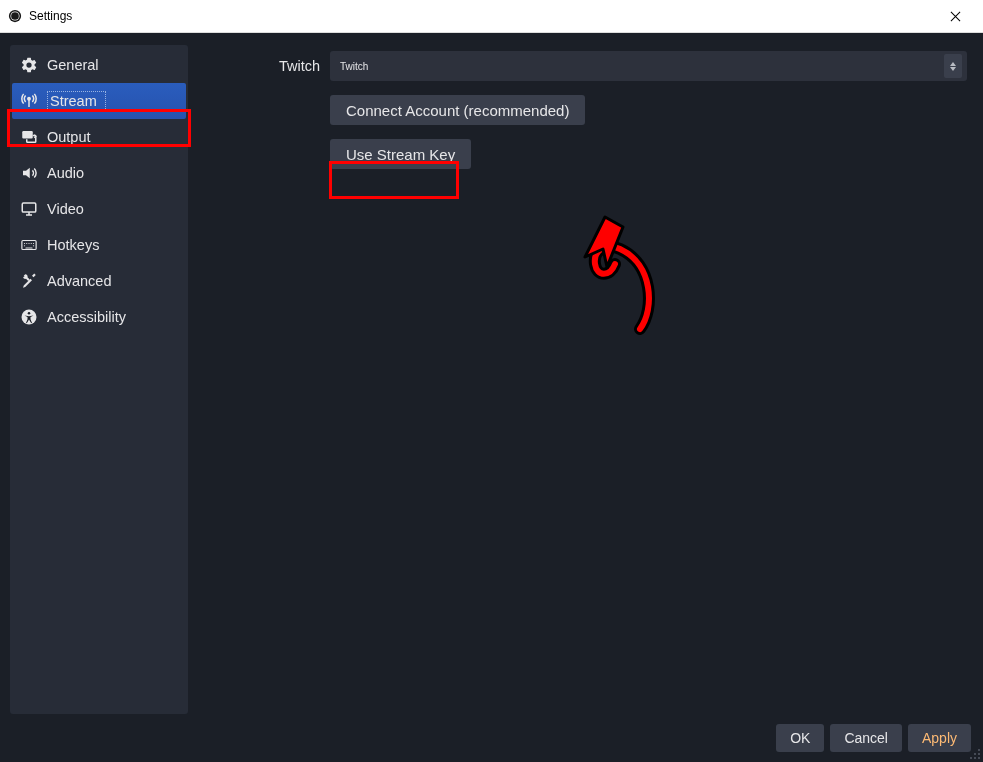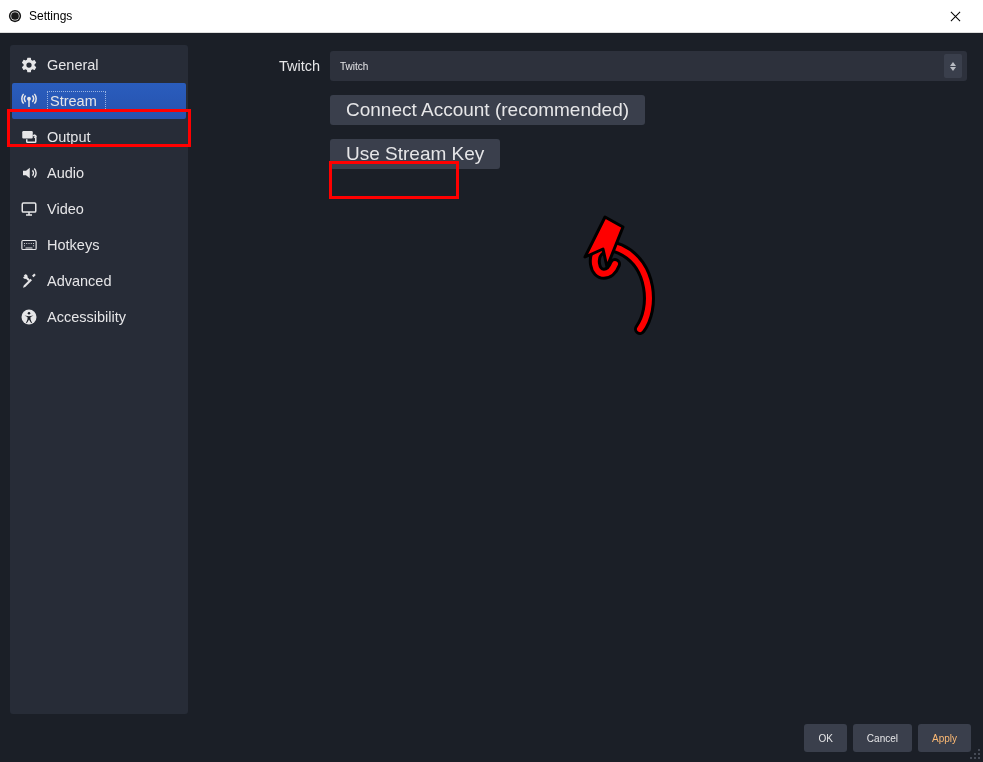--- a/index.html
+++ b/index.html
@@ -25,29 +25,29 @@
     .main-panel { flex: 1; padding: 0 0 0 0; position: relative; }
     .form-row { display: flex; align-items: center; margin-top: 6px; }
     .form-label { width: 132px; text-align: right; margin-right: 10px; font-size: 14.5px; color: #e6e6e8; }
     .service-select { flex: 1; height: 30px; background: #2d313c; border: none; border-radius: 3px; color: #e6e6e8; font-size: 10px; padding: 0 10px; display: flex; align-items: center; justify-content: space-between; margin-right: 6px; cursor: pointer; position: relative; }
     .select-stepper { width: 18px; height: 24px; background: #3a3f4c; border-radius: 2px; display: flex; flex-direction: column; align-items: center; justify-content: center; gap: 1px; margin-right: -5px; }
     .select-stepper .arr { width: 0; height: 0; border-left: 3px solid transparent; border-right: 3px solid transparent; }
     .select-stepper .up { border-bottom: 4px solid #b9bcc3; }
     .select-stepper .down { border-top: 4px solid #b9bcc3; }
     
     .btn-row { margin-left: 142px; margin-top: 14px; }
-    .btn { display: inline-flex; align-items: center; justify-content: center; height: 30px; padding: 0 16px; background: #3a3f4c; border: none; border-radius: 3px; color: #e6e6e8; font-size: 19px; cursor: pointer; }
+    .btn { display: inline-flex; align-items: center; justify-content: center; height: 30px; padding: 0 16px; background: #3a3f4c; border: none; border-radius: 3px; color: #e6e6e8; font-size: 15px; cursor: pointer; }
     
     .highlight-stream { position: absolute; left: 7px; top: 76px; width: 184px; height: 38px; border: 3px solid #ff0000; pointer-events: none; z-index: 5; }
     .highlight-key { position: absolute; left: 329px; top: 128px; width: 130px; height: 38px; border: 3px solid #ff0000; pointer-events: none; z-index: 5; }
     
     .arrow-annotation { position: absolute; left: 337px; top: 164px; width: 160px; height: 140px; z-index: 4; pointer-events: none; }
     
     .footer { height: 48px; display: flex; align-items: center; justify-content: flex-end; gap: 6px; padding: 0 12px; background: #1b1f27; }
-    .footer-btn { height: 28px; padding: 0 14px; background: #3a3f4c; border: none; border-radius: 3px; color: #e6e6e8; font-size: 10px; cursor: pointer; }
+    .footer-btn { height: 28px; padding: 0 14px; background: #3a3f4c; border: none; border-radius: 3px; color: #e6e6e8; font-size: 14px; cursor: pointer; }
     .footer-btn.disabled { color: #fdba74; cursor: default; }
     .resize-grip { position: absolute; bottom: 2px; right: 2px; width: 12px; height: 12px; color: #555a66; }
   </style>
 </head>
 <body>
 
 <div class="window">
 
   <div class="titlebar">
     <span class="app-icon">

